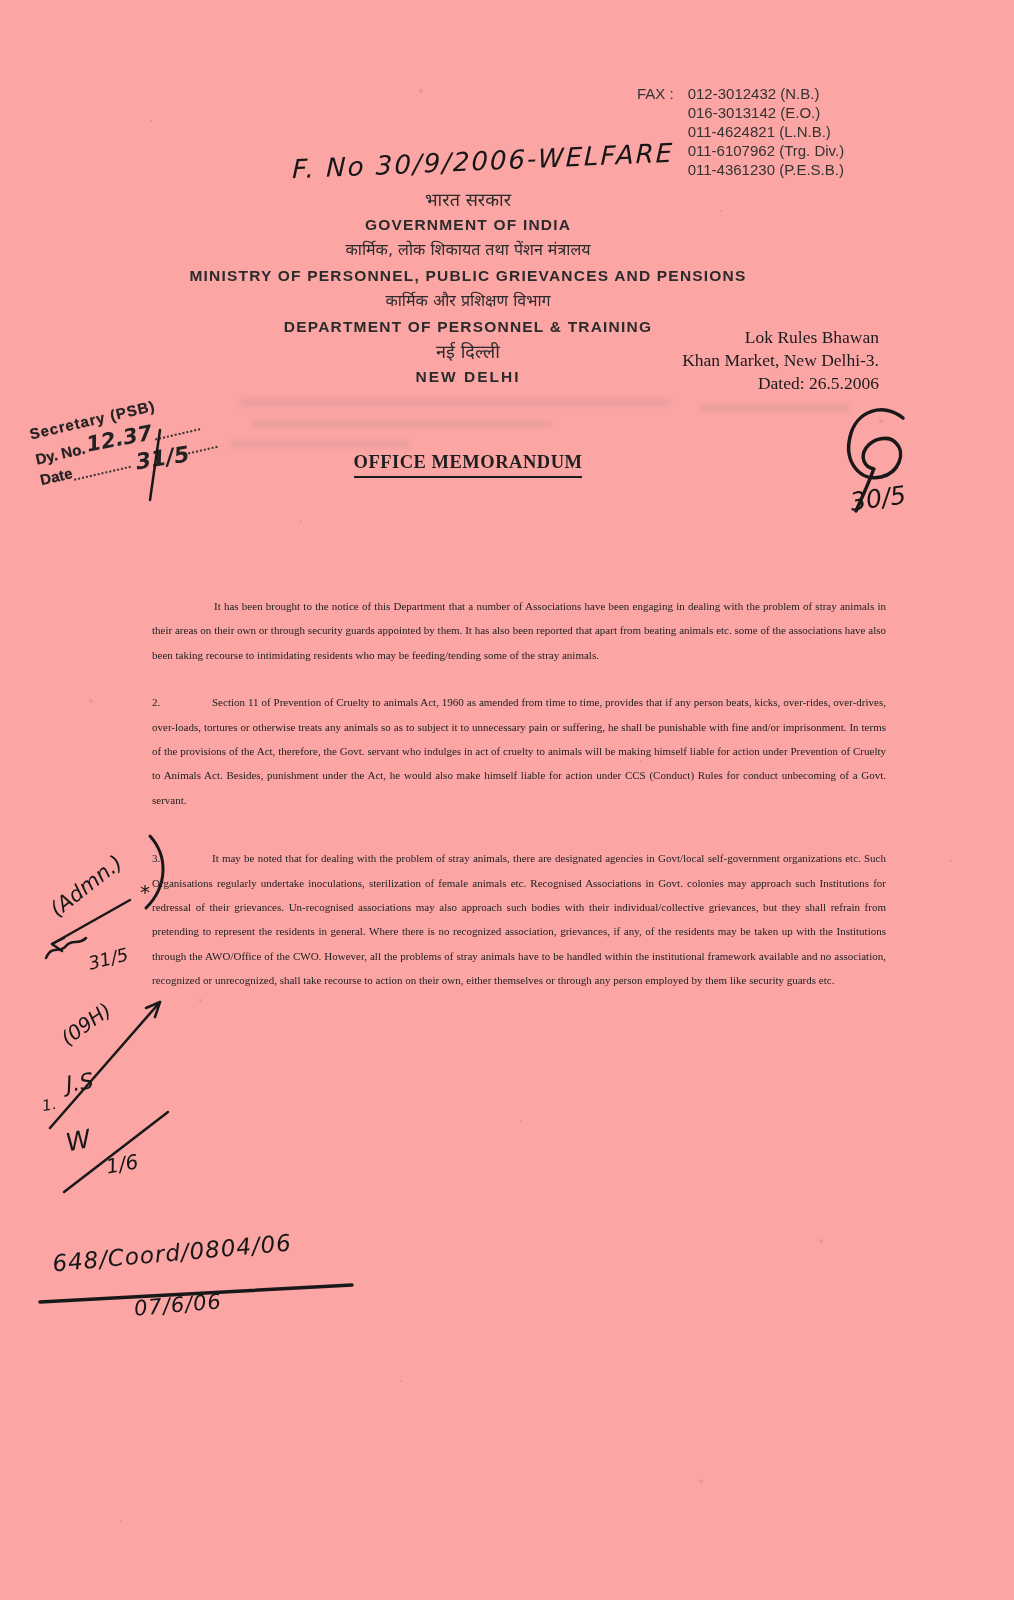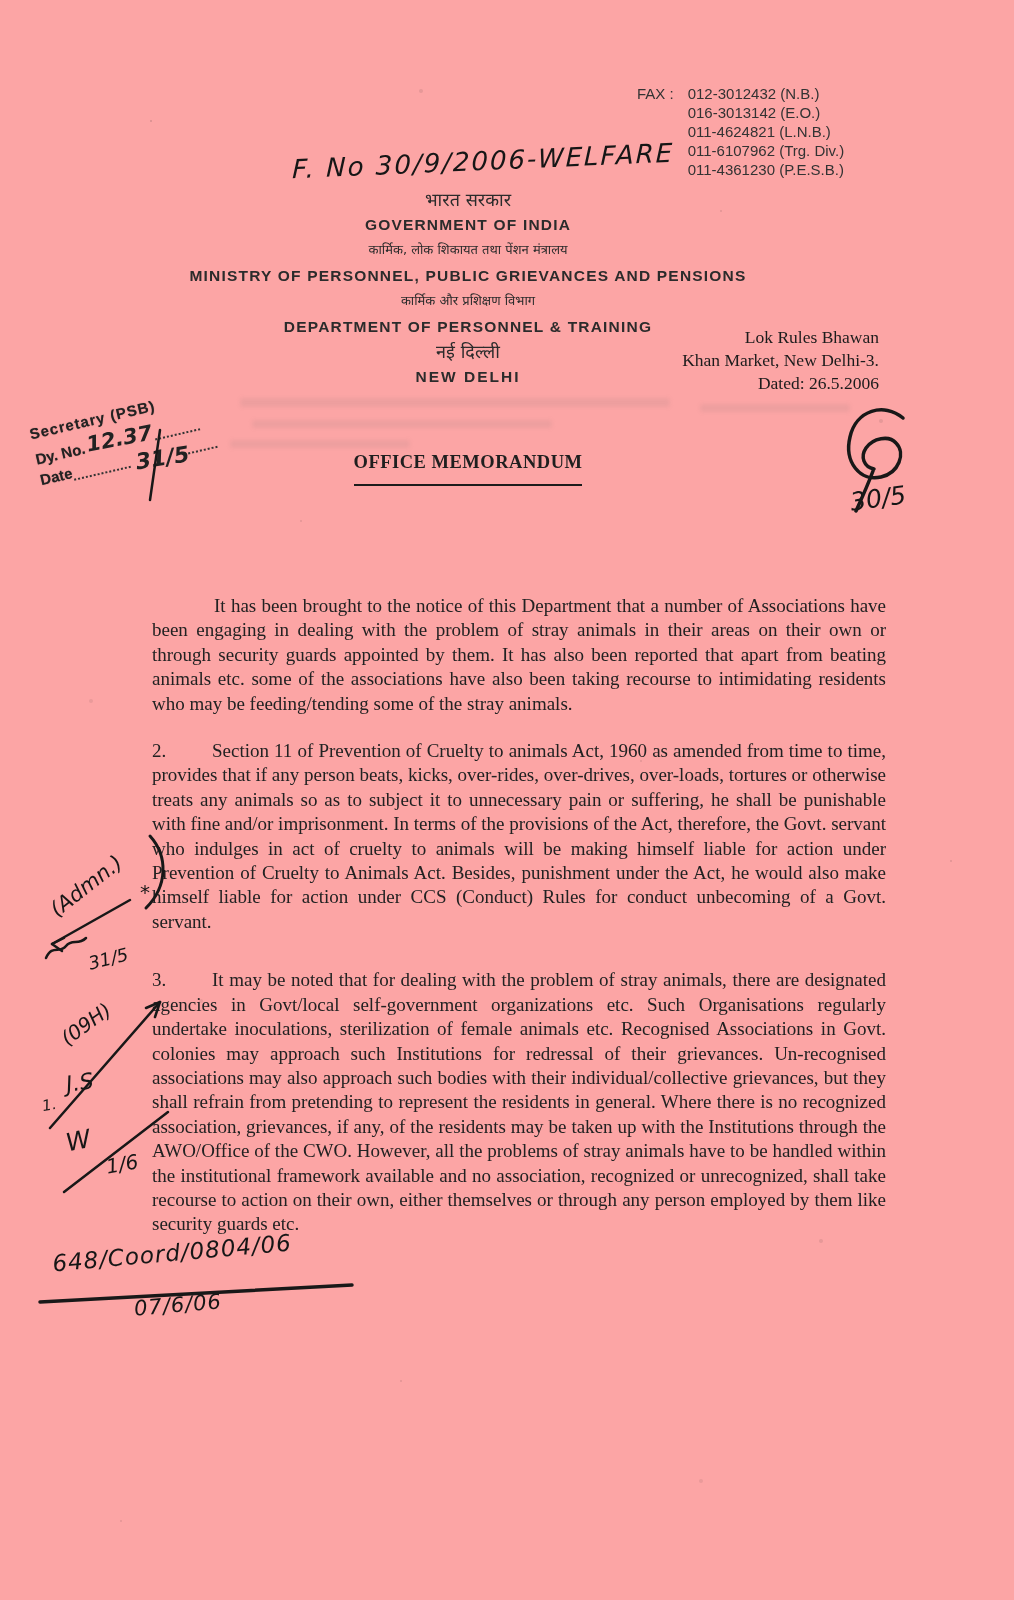--- a/index.html
+++ b/index.html
@@ -34,43 +34,43 @@
   .note-315{top:948px;left:88px;font-size:18px;transform:rotate(-14deg);}
   .note-09h{top:1012px;left:58px;font-size:20px;transform:rotate(-36deg);}
   .note-js-prefix{top:1096px;left:42px;font-size:15px;transform:rotate(-10deg);}
   .note-js{top:1070px;left:66px;font-size:22px;transform:rotate(-9deg);}
   .note-w{top:1126px;left:66px;font-size:25px;transform:rotate(-12deg);}
   .note-w-date{top:1152px;left:106px;font-size:20px;transform:rotate(-10deg);}
   .asterisk-mark{position:absolute;top:880px;left:140px;font-size:20px;}
   
   .letterhead{position:absolute;top:187px;left:60px;width:816px;text-align:center;color:#2b2b2b;}
   .lh-hindi{font-family:"DejaVu Sans", sans-serif;font-size:18px;line-height:25px;}
-  .lh-hindi.big{font-size:13px;line-height:26px;}
+  .lh-hindi.big{font-size:16px;line-height:26px;}
   .lh-en{font-family:"Liberation Sans", sans-serif;font-size:15.5px;line-height:25px;letter-spacing:1.2px;font-weight:bold;}
   .lh-en.wide{letter-spacing:2px;}
   
   .addr{position:absolute;top:326px;right:135px;text-align:right;font-size:17.5px;line-height:23px;color:#1c1c1c;}
   
   .stamp{position:absolute;top:398px;left:32px;width:240px;transform:rotate(-13deg);
     font-family:"Liberation Sans", sans-serif;color:#222;text-shadow:0 0 1px rgba(0,0,0,.45);}
   .stamp .s1{font-size:15px;font-weight:bold;letter-spacing:1px;}
   .stamp .srow{font-size:15px;font-weight:bold;margin-top:4px;display:flex;align-items:flex-end;}
   .stamp .dots{display:inline-block;border-bottom:2px dotted #333;height:12px;}
   .stamp .hv{font-family:"DejaVu Sans", sans-serif;font-style:italic;font-weight:bold;text-shadow:none;}
   .stamp .hv.v1{font-size:21px;margin:0 2px -2px 2px;transform:rotate(2deg);}
   .stamp .hv.v2{font-size:22px;margin:0 0 -10px 6px;transform:rotate(4deg);}
   
   .memo-title-wrap{position:absolute;top:452px;left:60px;width:816px;text-align:center;}
   .memo-title{display:inline-block;font-size:18.5px;font-weight:bold;letter-spacing:.5px;
-    border-bottom:2px solid #1c1c1c;padding-bottom:11px;}
+    border-bottom:2px solid #1c1c1c;padding-bottom:3px;}
   .subject{position:absolute;top:532px;left:152px;width:734px;text-align:center;
     font-size:17.5px;font-weight:bold;color:#1d1d1d;}
   
   .bodytext{position:absolute;top:594px;left:152px;width:734px;
-    font-size:19px;line-height:24.4px;text-align:justify;color:#222;}
+    font-size:11px;line-height:24.4px;text-align:justify;color:#222;}
   .para{margin:0 0 23px 0;}
   .para.p1{text-indent:62px;}
   .para.p3{margin-top:34px;}
   .para-num{display:inline-block;width:60px;text-indent:0;}
   
   .ink{position:absolute;top:0;left:0;pointer-events:none;}
 </style>
 </head>
 <body>
 

